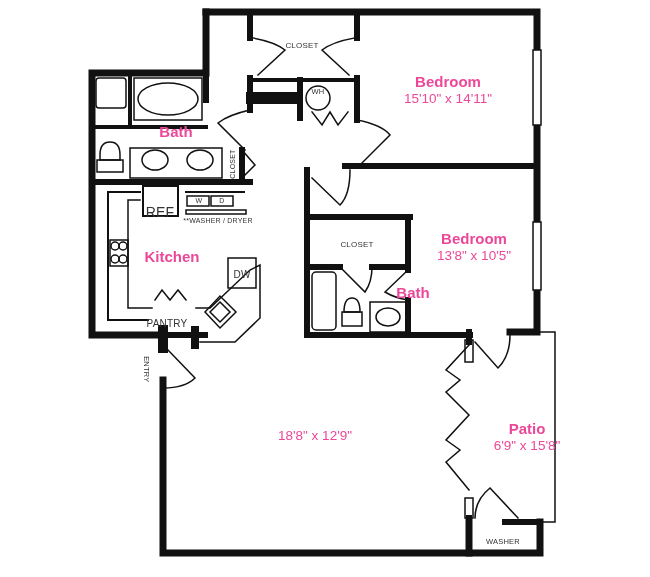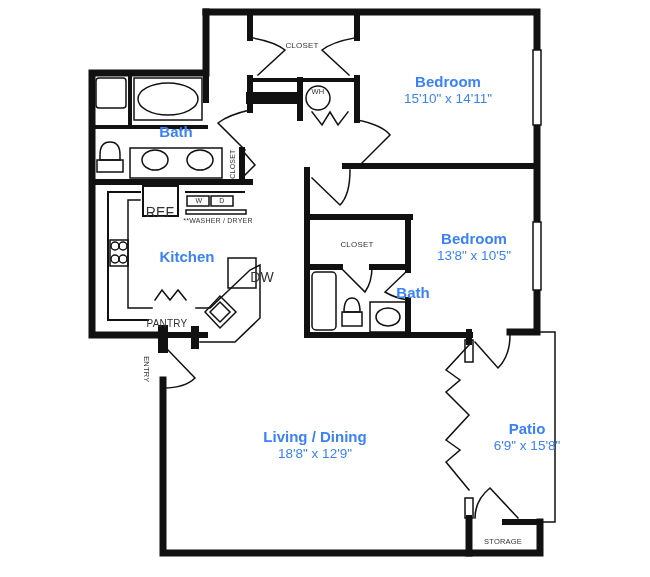--- a/index.html
+++ b/index.html
@@ -1,18 +1,18 @@
 <!DOCTYPE html>
 <html><head>
 <meta charset="utf-8">
 <style>
   html, body { margin: 0; padding: 0; background: #ffffff; }
   body { width: 650px; height: 577px; overflow: hidden; position: relative; font-family: "Liberation Sans", sans-serif; }
   #plan { position: absolute; left: 0; top: 0; width: 650px; height: 577px; }
-  .lbl { position: absolute; color: #3b82f6; text-align: center; white-space: nowrap; transform: translateX(-50%); line-height: 1.15; }
+  .lbl { position: absolute; color: #ec4899; text-align: center; white-space: nowrap; transform: translateX(-50%); line-height: 1.15; }
   .room-name { font-weight: bold; font-size: 15px; }
   .room-dim { font-size: 13.5px; display: block; }
   .small { font-size: 8px; color: #333; letter-spacing: 0.2px; }
   .vert { transform: translateX(-50%) rotate(90deg); transform-origin: center; }
   .vert-cc { transform: translateX(-50%) rotate(-90deg); transform-origin: center; }
 </style>
 </head>
 <body>
 
 <svg id="plan" viewBox="0 0 650 577" xmlns="http://www.w3.org/2000/svg">
@@ -147,36 +147,35 @@
 <div class="lbl" style="left:474px; top:230px;">
   <span class="room-name">Bedroom</span>
   <span class="room-dim">13'8" x 10'5"</span>
 </div>
 <div class="lbl" style="left:176px; top:123px;">
   <span class="room-name">Bath</span>
 </div>
 <div class="lbl" style="left:413px; top:284px;">
   <span class="room-name">Bath</span>
 </div>
-<div class="lbl" style="left:172px; top:248px;margin-left:15px;">
+<div class="lbl" style="left:172px; top:248px;">
   <span class="room-name">Kitchen</span>
 </div>
 <div class="lbl" style="left:315px; top:428px;">
-  <span class="room-name">Living / Dining</span>
   <span class="room-dim">18'8" x 12'9"</span>
 </div>
 <div class="lbl" style="left:527px; top:420px;">
   <span class="room-name">Patio</span>
   <span class="room-dim">6'9" x 15'8"</span>
 </div>
 
 <div class="lbl small" style="left:302px; top:41px;">CLOSET</div>
 <div class="lbl small" style="left:357px; top:240px;">CLOSET</div>
 <div class="lbl small vert-cc" style="left:233px; top:160px; font-size:7px;">CLOSET</div>
 <div class="lbl small" style="left:318px; top:88px; font-size:7.5px;">WH</div>
 <div class="lbl small" style="left:160px; top:204px; font-size:14px;">REF</div>
 <div class="lbl small" style="left:199px; top:197px; font-size:7px;">W</div>
 <div class="lbl small" style="left:222px; top:197px; font-size:7px;">D</div>
 <div class="lbl small" style="left:218px; top:217px; font-size:7px;">**WASHER / DRYER</div>
-<div class="lbl small" style="left:242px; top:269px; font-size:14px;margin-left:20px;">DW</div>
+<div class="lbl small" style="left:242px; top:269px; font-size:10px;">DW</div>
 <div class="lbl small" style="left:167px; top:318px; font-size:10px;">PANTRY</div>
 <div class="lbl small vert" style="left:146px; top:365px; font-size:7.5px;">ENTRY</div>
-<div class="lbl small" style="left:503px; top:538px; font-size:7.5px;">STORAGE</div>
+<div class="lbl small" style="left:503px; top:538px; font-size:7.5px;">WASHER</div>
 
 </body></html>

